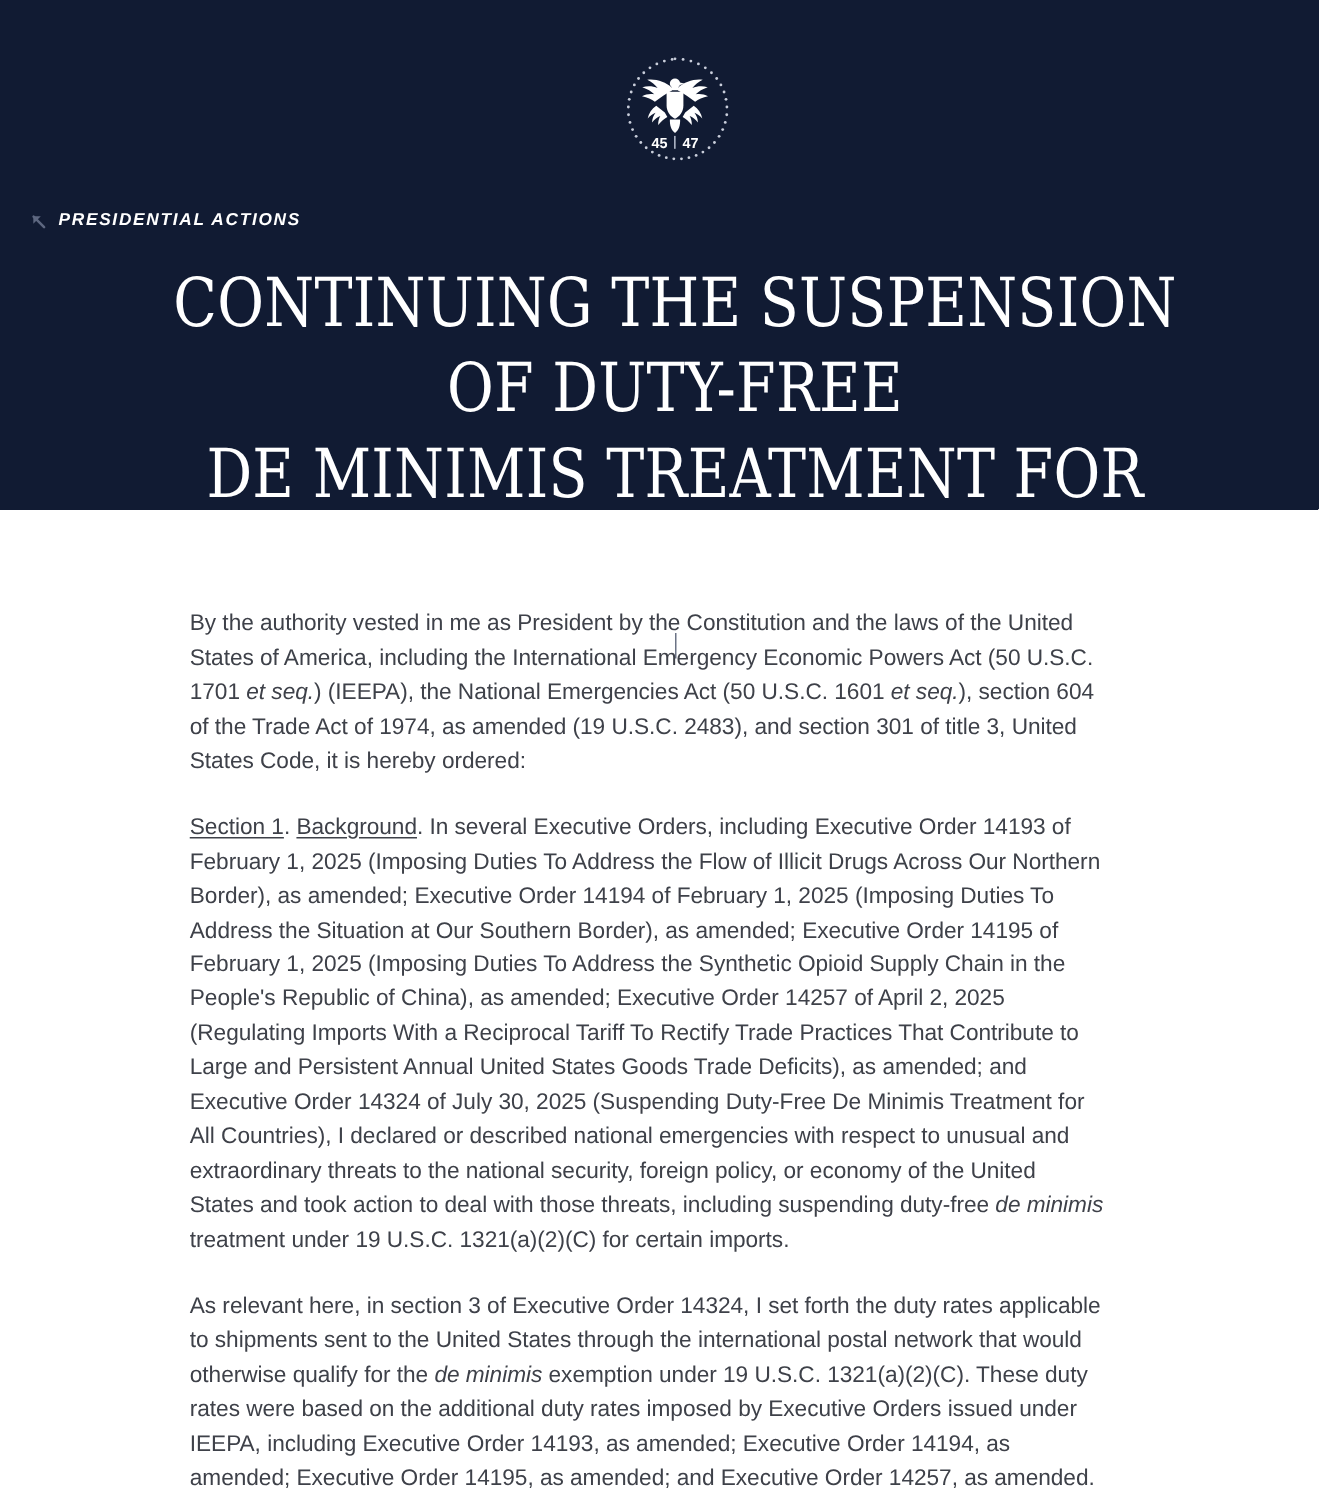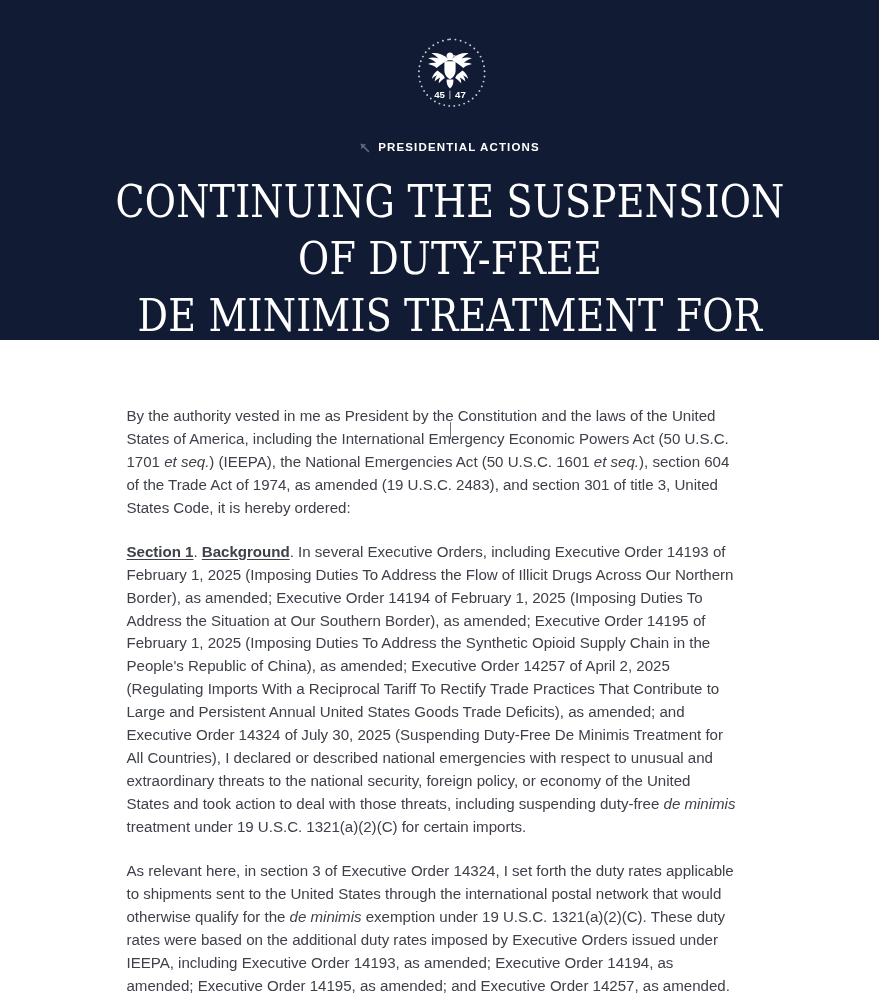--- a/index.html
+++ b/index.html
@@ -34,23 +34,23 @@
     margin: 0 auto 0 auto;
     position: relative;
   }
   .seal-svg { display: block; width: 80px; height: 80px; }
 
   
   .breadcrumb {
     margin-top: 26px;
     display: flex;
     align-items: center;
-    justify-content: center;
     gap: 7px;
     height: 16px;
+    font-style: italic;
   }
   .back-arrow-icon {
     width: 12px;
     height: 12px;
     display: block;
     flex: 0 0 auto;
     position: relative;
     top: 0px;
   }
   .breadcrumb-label {
@@ -120,21 +120,21 @@
   .para {
     font-size: 15.1px;
     line-height: 1.52;
     color: #3e4149;
     letter-spacing: -0.02px;
     margin-bottom: 21px;
     text-align: left;
   }
   .para:last-child { margin-bottom: 0; }
   .para em { font-style: italic; }
-  .para u { text-decoration: underline; text-underline-offset: 2px; font-weight: bold; }
+  .para u { text-decoration: underline; text-underline-offset: 2px; }
 </style>
 </head>
 <body>
 
 <header class="hero">
 
   <div class="seal-wrap">
     <svg class="seal-svg" viewBox="0 0 80 80" aria-hidden="true">
 
       <g fill="#c9cedb">

